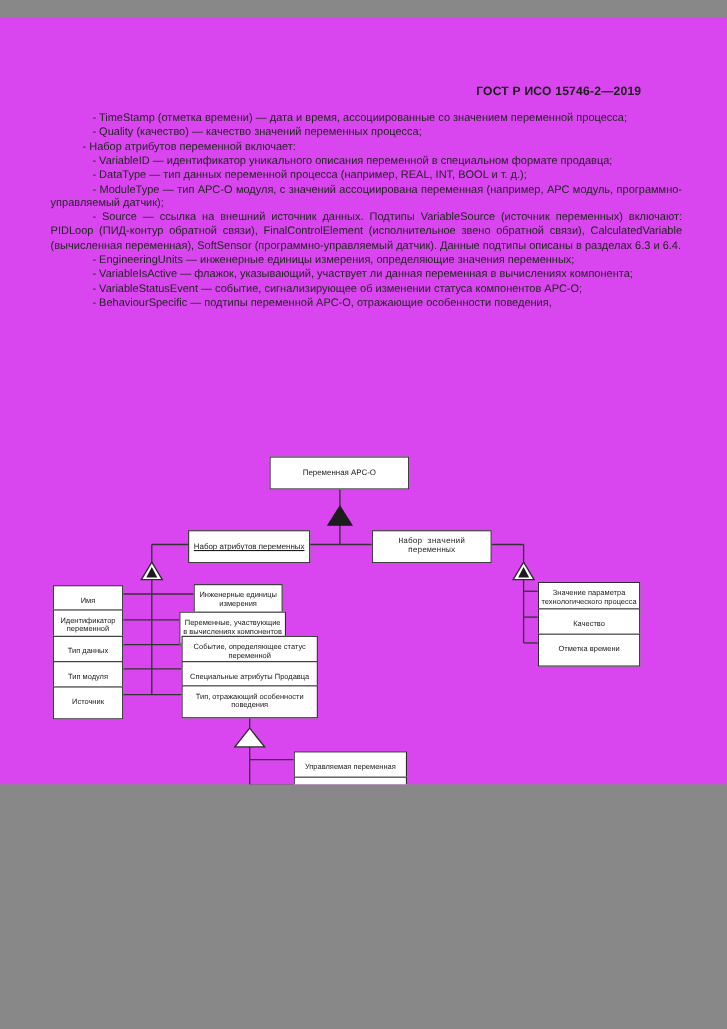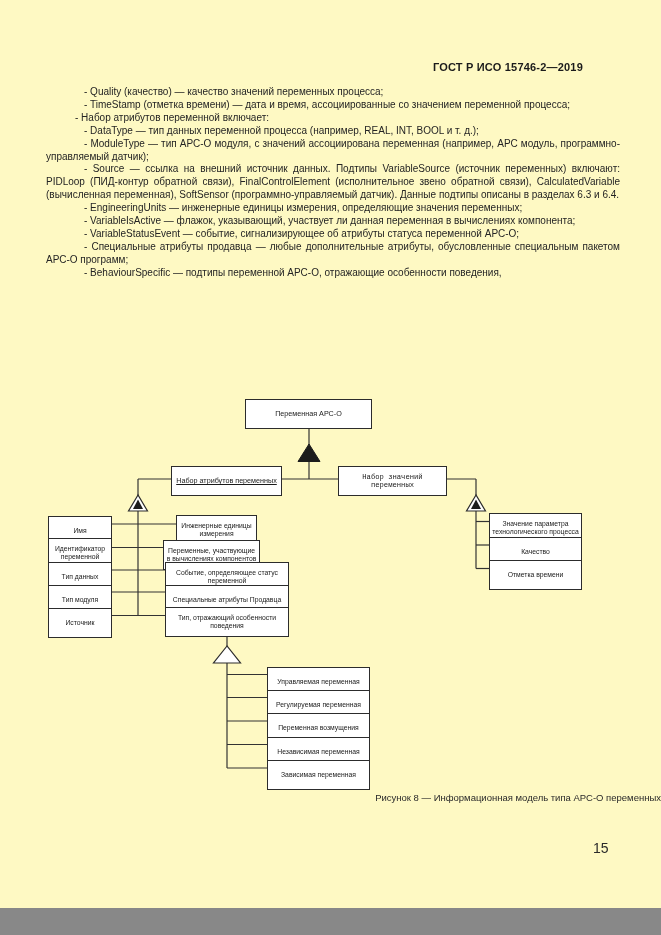--- a/index.html
+++ b/index.html
@@ -1,18 +1,18 @@
 <!DOCTYPE html>
 <html><head>
 <meta charset="utf-8">
 <style>
   html,body { margin:0; padding:0; background:#888; }
   .page {
-    position:relative; width:661px; height:908px; margin:0 auto;
-    background:#fef9c3; overflow:hidden;
+    position:relative; width:661px; height:697px; margin:16px auto;
+    background:#d946ef; overflow:hidden;
     font-family:"Liberation Sans", sans-serif; color:#202020;
   }
   .header {
     position:absolute; top:61px; right:78px;
     font-size:11px; font-weight:bold; letter-spacing:0.2px; color:#1b1b1b;
   }
   .body-text {
     position:absolute; left:46px; top:86px; width:574px;
     font-size:10px; line-height:12.9px; text-align:justify; color:#242424;
   }
@@ -41,30 +41,30 @@
   }
 </style>
 </head>
 <body>
 
 <div class="page">
 
   <div class="header">ГОСТ Р ИСО 15746-2—2019</div>
 
   <div class="body-text">
+    <p class="indent2">- TimeStamp (отметка времени) — дата и время, ассоциированные со значением переменной процесса;</p>
     <p class="indent2">- Quality (качество) — качество значений переменных процесса;</p>
-    <p class="indent2">- TimeStamp (отметка времени) — дата и время, ассоциированные со значением переменной процесса;</p>
     <p class="indent1">- Набор атрибутов переменной включает:</p>
+    <p class="indent2">- VariableID — идентификатор уникального описания переменной в специальном формате продавца;</p>
     <p class="indent2">- DataType — тип данных переменной процесса (например, REAL, INT, BOOL и т. д.);</p>
     <p class="indent2">- ModuleType — тип АРС-О модуля, с значений ассоциирована переменная (например, АРС модуль, программно-управляемый датчик);</p>
     <p class="indent2">- Source — ссылка на внешний источник данных. Подтипы VariableSource (источник переменных) включают: PIDLoop (ПИД-контур обратной связи), FinalControlElement (исполнительное звено обратной связи), CalculatedVariable (вычисленная переменная), SoftSensor (программно-управляемый датчик). Данные подтипы описаны в разделах 6.3 и 6.4.</p>
     <p class="indent2">- EngineeringUnits — инженерные единицы измерения, определяющие значения переменных;</p>
     <p class="indent2">- VariableIsActive — флажок, указывающий, участвует ли данная переменная в вычислениях компонента;</p>
-    <p class="indent2">- VariableStatusEvent — событие, сигнализирующее об атрибуты статуса переменной АРС-О;</p>
-    <p class="indent2">- Специальные атрибуты продавца — любые дополнительные атрибуты, обусловленные специальным пакетом АРС-О программ;</p>
+    <p class="indent2">- VariableStatusEvent — событие, сигнализирующее об изменении статуса компонентов АРС-О;</p>
     <p class="indent2">- BehaviourSpecific — подтипы переменной АРС-О, отражающие особенности поведения,</p>
   </div>
 
   <div class="diagram">
     <svg width="661" height="392" viewBox="0 0 661 392">
       <g stroke="#333333" stroke-width="1.2" fill="none">
         <path d="M309 28 L309 50"></path>
         <path d="M309 66 L309 84"></path>
         <path d="M138 84 L476 84"></path>
         <path d="M138 84 L138 101"></path>

